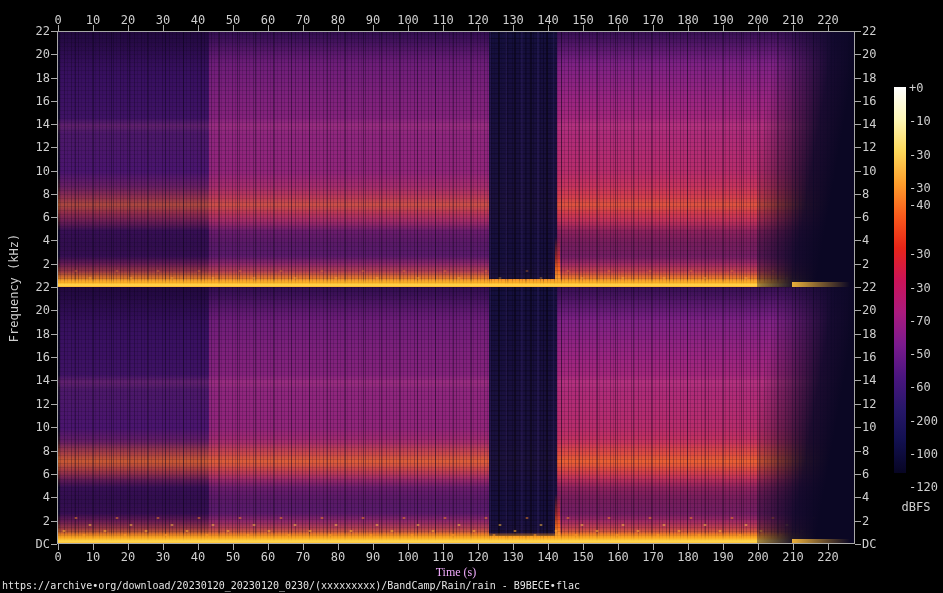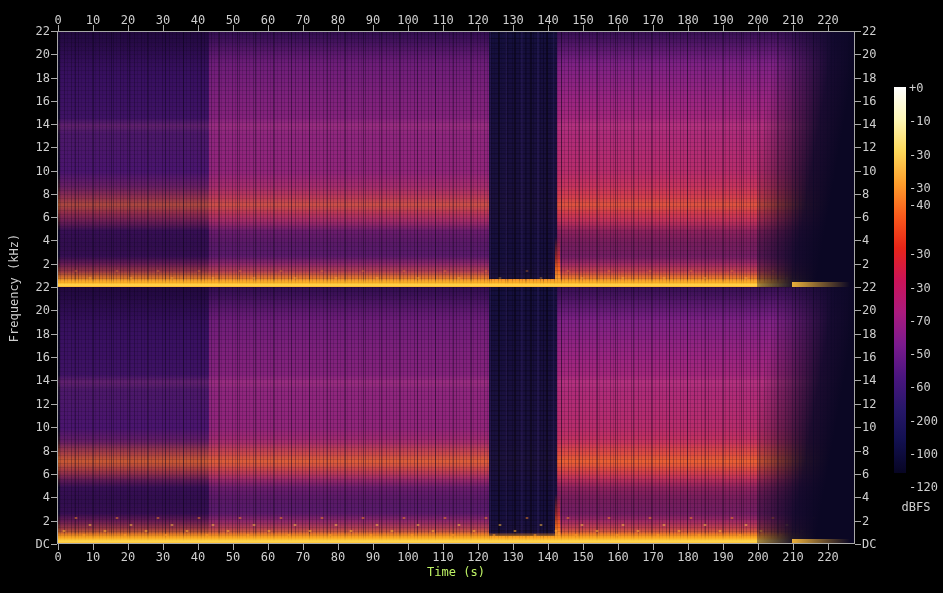--- a/index.html
+++ b/index.html
@@ -58,21 +58,21 @@
   .lowband{position:absolute;left:0;right:0;bottom:0;
       background:linear-gradient(to bottom,rgba(255,120,20,.15),rgba(255,170,30,.8) 45%,#ffd84e 75%,#ffb12c 100%);}
   .fade{position:absolute;top:0;bottom:0;left:700px;width:98px;
       background:linear-gradient(100deg,rgba(12,8,40,0) 15%,rgba(12,8,40,.9) 55%,rgba(11,7,36,1) 72%);}
   .tail{position:absolute;left:735px;bottom:0;width:58px;height:5px;
       background:linear-gradient(to right,rgba(255,190,60,.9),rgba(120,50,10,0));}
   #colorbar{position:absolute;left:894px;top:87px;width:12px;height:386px;}
   #ylabel{position:absolute;left:-41px;top:281px;width:110px;text-align:center;
       transform:rotate(-90deg);font-size:12px;color:#cfcfcf;}
   #xlabel{position:absolute;left:456px;top:565px;transform:translateX(-50%);
-      font-size:12px;color:#bef264;}
+      font-size:12px;color:#f0abfc;font-family:Liberation Serif, serif;}
   #dbfs{position:absolute;left:894px;top:501px;width:44px;text-align:center;
       font-size:12px;color:#cfcfcf;}
   #footer{position:absolute;left:2px;top:580px;font-size:10px;letter-spacing:0;
       color:#e4e4e4;white-space:pre;}
 </style>
 </head>
 <body>
 
 <div id="fig">
 
@@ -106,20 +106,21 @@
   </div>
 
   <div id="frame"></div>
 
   <div id="colorbar" style="background: linear-gradient(rgb(255, 255, 255), rgb(255, 248, 184), rgb(255, 217, 90), rgb(255, 158, 44), rgb(250, 91, 28), rgb(232, 37, 24), rgb(203, 19, 87), rgb(171, 26, 126), rgb(124, 26, 142), rgb(75, 21, 128), rgb(39, 23, 106), rgb(18, 16, 80), rgb(7, 5, 35));"></div>
   <div id="dbfs" class="lbl">dBFS</div>
 
   <div id="ylabel">Frequency (kHz)</div>
   <div id="xlabel">Time (s)</div>
 
+  <div id="footer">https://archive•org/download/20230120_20230120_0230/(xxxxxxxxx)/BandCamp/Rain/rain - B9BECE•flac</div>
 <div class="xlab" style="left: 58px; top: 14px;">0</div>
     <div class="tick" style="left: 58px; top: 25px; width: 1px; height: 6px;"></div>
     <div class="xlab" style="left: 58px; top: 551px;">0</div>
     <div class="tick" style="left: 58px; top: 544px; width: 1px; height: 6px;"></div>
     <div class="xlab" style="left: 93px; top: 14px;">10</div>
     <div class="tick" style="left: 93px; top: 25px; width: 1px; height: 6px;"></div>
     <div class="xlab" style="left: 93px; top: 551px;">10</div>
     <div class="tick" style="left: 93px; top: 544px; width: 1px; height: 6px;"></div>
     <div class="xlab" style="left: 128px; top: 14px;">20</div>
     <div class="tick" style="left: 128px; top: 25px; width: 1px; height: 6px;"></div>

